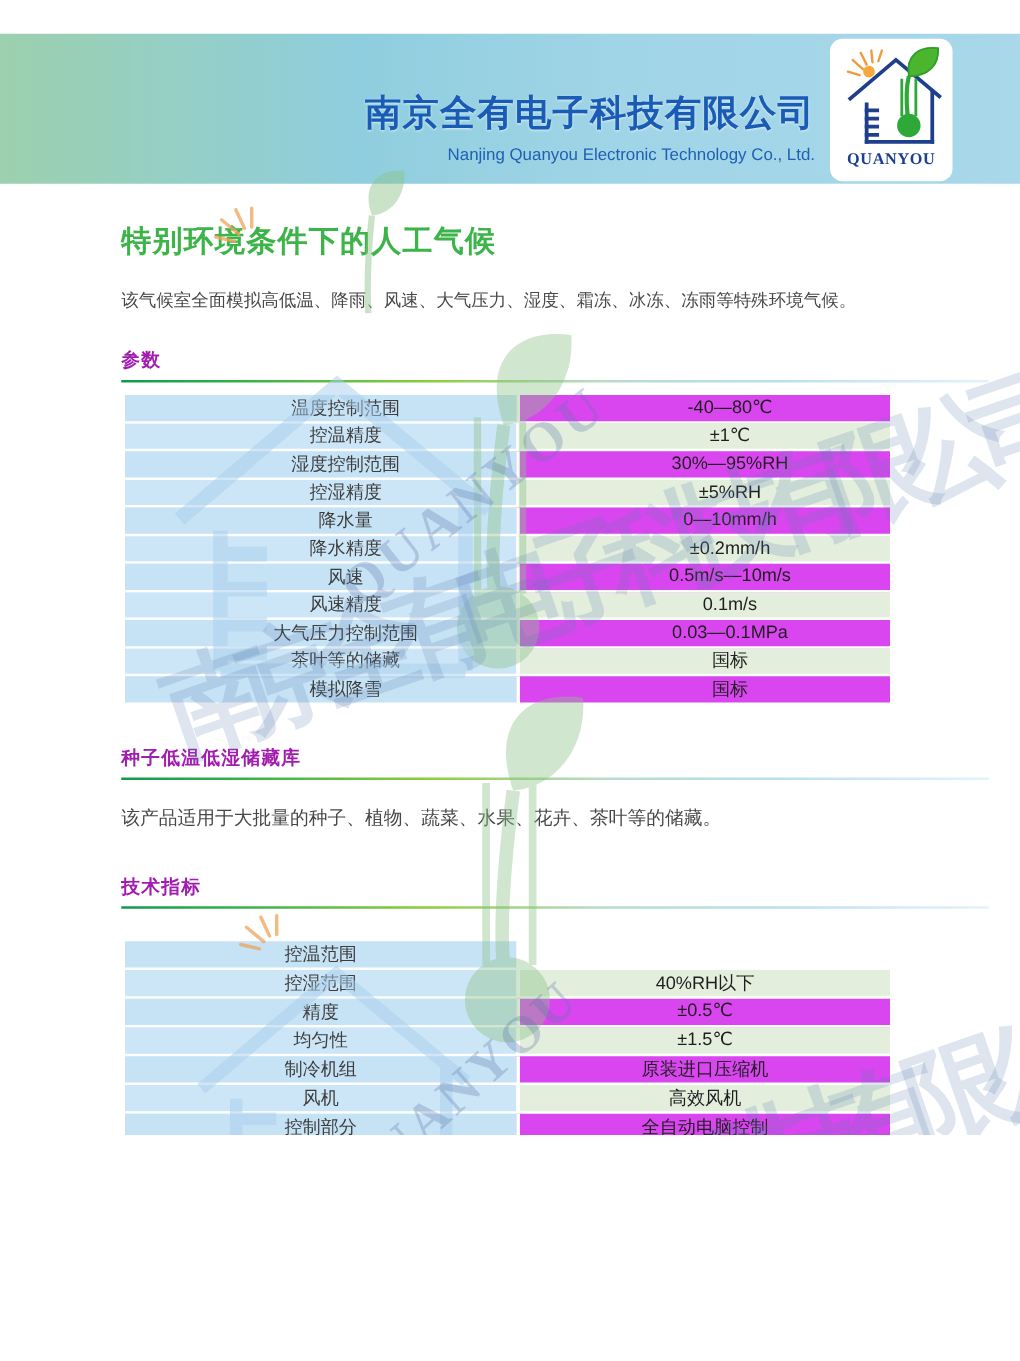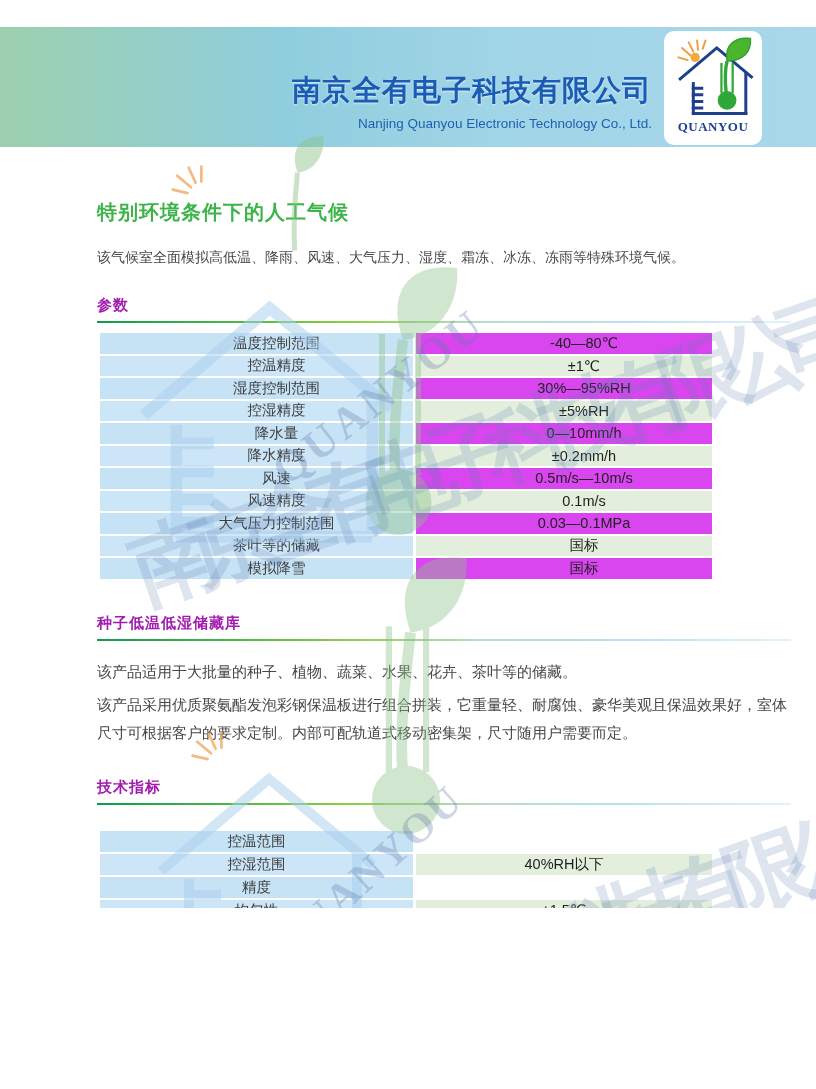--- a/index.html
+++ b/index.html
@@ -14,21 +14,21 @@
   }
   .header-inner{display:flex;justify-content:flex-end;align-items:flex-start;height:100%;padding-right:54px;box-sizing:border-box;}
   .company-names{text-align:right;margin-top:44px;margin-right:12px;}
   .company-cn{font-size:29px;font-weight:bold;color:#1a5cb5;letter-spacing:1px;text-shadow:0 1px 2px rgba(255,255,255,.65);}
   .company-en{font-size:13.5px;color:#1f60b3;margin-top:5px;}
   .logo-card{width:98px;height:114px;background:#ffffff;border-radius:10px;margin-top:4px;text-align:center;box-sizing:border-box;padding-top:3px;}
   .logo-svg{width:90px;height:86px;display:block;margin:0 auto;}
   .logo-text{font-family:"Liberation Serif","DejaVu Serif",serif;font-size:13px;font-weight:bold;color:#1c3f8f;letter-spacing:.5px;margin-top:-1px;}
   
   .content{position:absolute;left:97px;top:147px;width:694px;z-index:2;}
-  .page-title{margin:52px 0 0;font-size:20px;font-weight:bold;color:#3db449;letter-spacing:1px;}
+  .page-title{margin:30px 0 0;font-size:24px;font-weight:bold;color:#3db449;letter-spacing:1px;}
   .intro{margin:23px 0 0;font-size:14px;color:#474747;}
   .sec{margin:0;font-size:15px;font-weight:bold;color:#a21caf;letter-spacing:1px;}
   .sec-params{margin-top:29px;}
   .sec-storage{margin-top:33px;}
   .sec-specs{margin-top:31px;}
   .rule{height:2px;margin-top:6px;width:100%;
     background:linear-gradient(90deg,#0e9b4e 0%,#3db449 16%,#8fcd3f 36%,#b7dcc9 55%,#b9e0ef 76%,#e4f2f9 100%);}
   .spec-table{margin-top:10px;margin-left:3px;width:612px;}
   .trow{display:flex;}
   .cl,.cv{box-sizing:border-box;display:flex;align-items:center;justify-content:center;border-bottom:2px solid #ffffff;}
@@ -148,35 +148,35 @@
         </div>
       <div class="trow">
           <div class="cl">模拟降雪</div>
           <div class="cv">国标</div>
         </div>
     </div>
 
     <h2 class="sec sec-storage">种子低温低湿储藏库</h2>
     <div class="rule"></div>
     <p class="body-p p1">该产品适用于大批量的种子、植物、蔬菜、水果、花卉、茶叶等的储藏。</p>
-    <p class="body-p p2">该产品采用优质聚氨酯发泡彩钢保温板进行组合拼装，它重量轻、耐腐蚀、豪华美观且保温效果好，室体尺寸可根据客户的要求定制。内部可配轨道式移动密集架，尺寸随用户需要而定。</p>
 
     <h2 class="sec sec-specs">技术指标</h2>
     <div class="rule"></div>
 
     <div class="spec-table t2">
       <div class="trow">
           <div class="cl">控温范围</div>
         </div>
       <div class="trow">
           <div class="cl">控湿范围</div>
           <div class="cv">40%RH以下</div>
         </div>
       <div class="trow">
           <div class="cl">精度</div>
+          <div class="cv">±0.5℃</div>
         </div>
       <div class="trow">
           <div class="cl">均匀性</div>
           <div class="cv">±1.5℃</div>
         </div>
       <div class="trow">
           <div class="cl">制冷机组</div>
           <div class="cv">原装进口压缩机</div>
         </div>
       <div class="trow">

